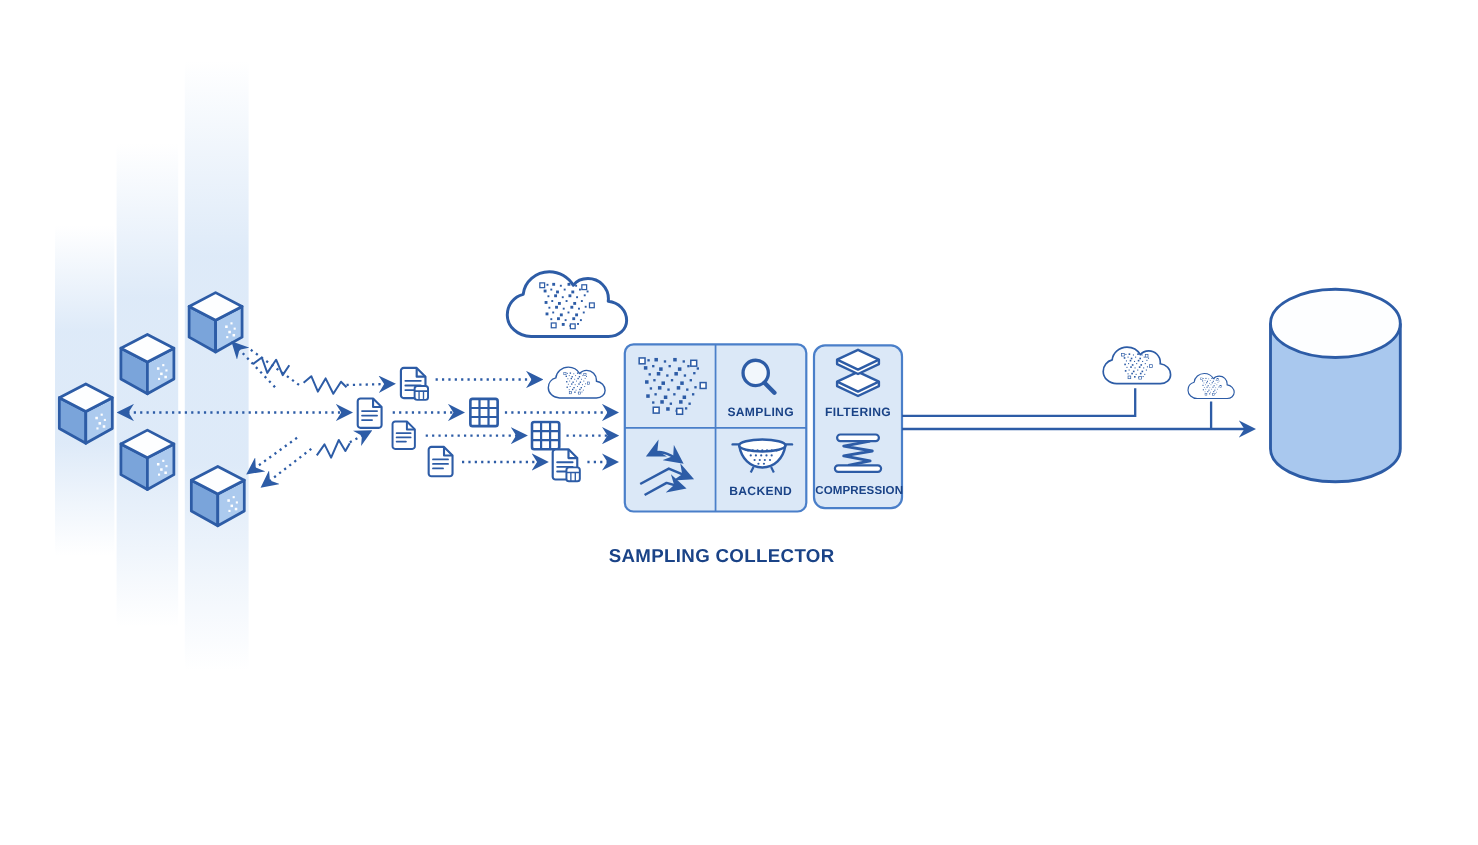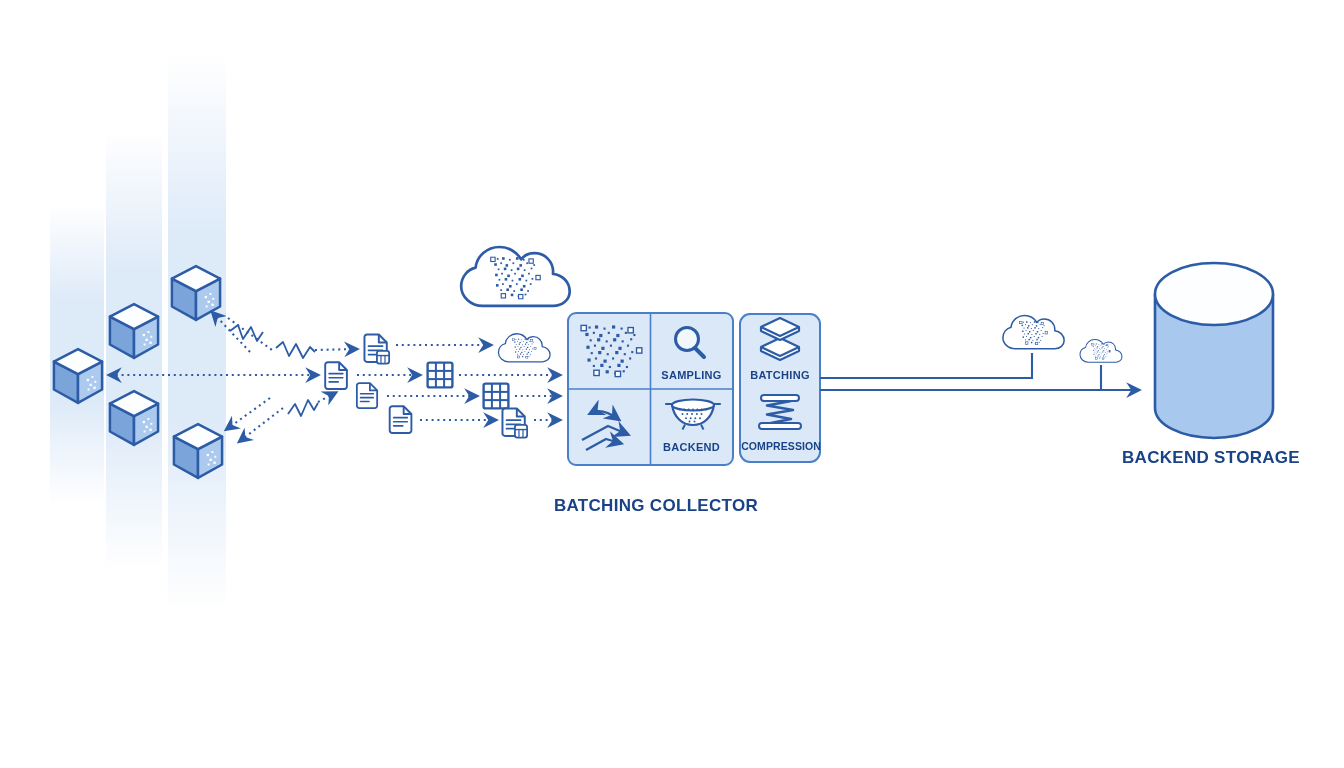--- a/index.html
+++ b/index.html
@@ -288,17 +288,16 @@
       </g>
 
     <g>
       <path d="M1155,294 L1155,408 A59,30 0 0 0 1273,408 L1273,294" fill="#a9c8ee" stroke="#2d5ca6" stroke-width="2.6" stroke-linejoin="round"></path>
       <ellipse cx="1214" cy="294" rx="59" ry="31" fill="#fdfeff" stroke="#2d5ca6" stroke-width="2.6"></ellipse>
     </g>
   </svg>
 
   <div class="label lbl-sm" style="left:651px;top:369px;width:81px;">SAMPLING</div>
   <div class="label lbl-sm" style="left:651px;top:441px;width:81px;">BACKEND</div>
-  <div class="label lbl-sm" style="left:740px;top:369px;width:80px;">BATCHING</div>
+  <div class="label lbl-sm" style="left:740px;top:369px;width:80px;">FILTERING</div>
   <div class="label lbl-xs" style="left:739px;top:441px;width:82px;">COMPRESSION</div>
-  <div class="label lbl-big" style="left:536px;top:497px;width:240px;">BATCHING COLLECTOR</div>
-  <div class="label lbl-big" style="left:1091px;top:449px;width:240px;">BACKEND STORAGE</div>
+  <div class="label lbl-big" style="left:536px;top:497px;width:240px;">SAMPLING COLLECTOR</div>
 </div>
 
 </body></html>

